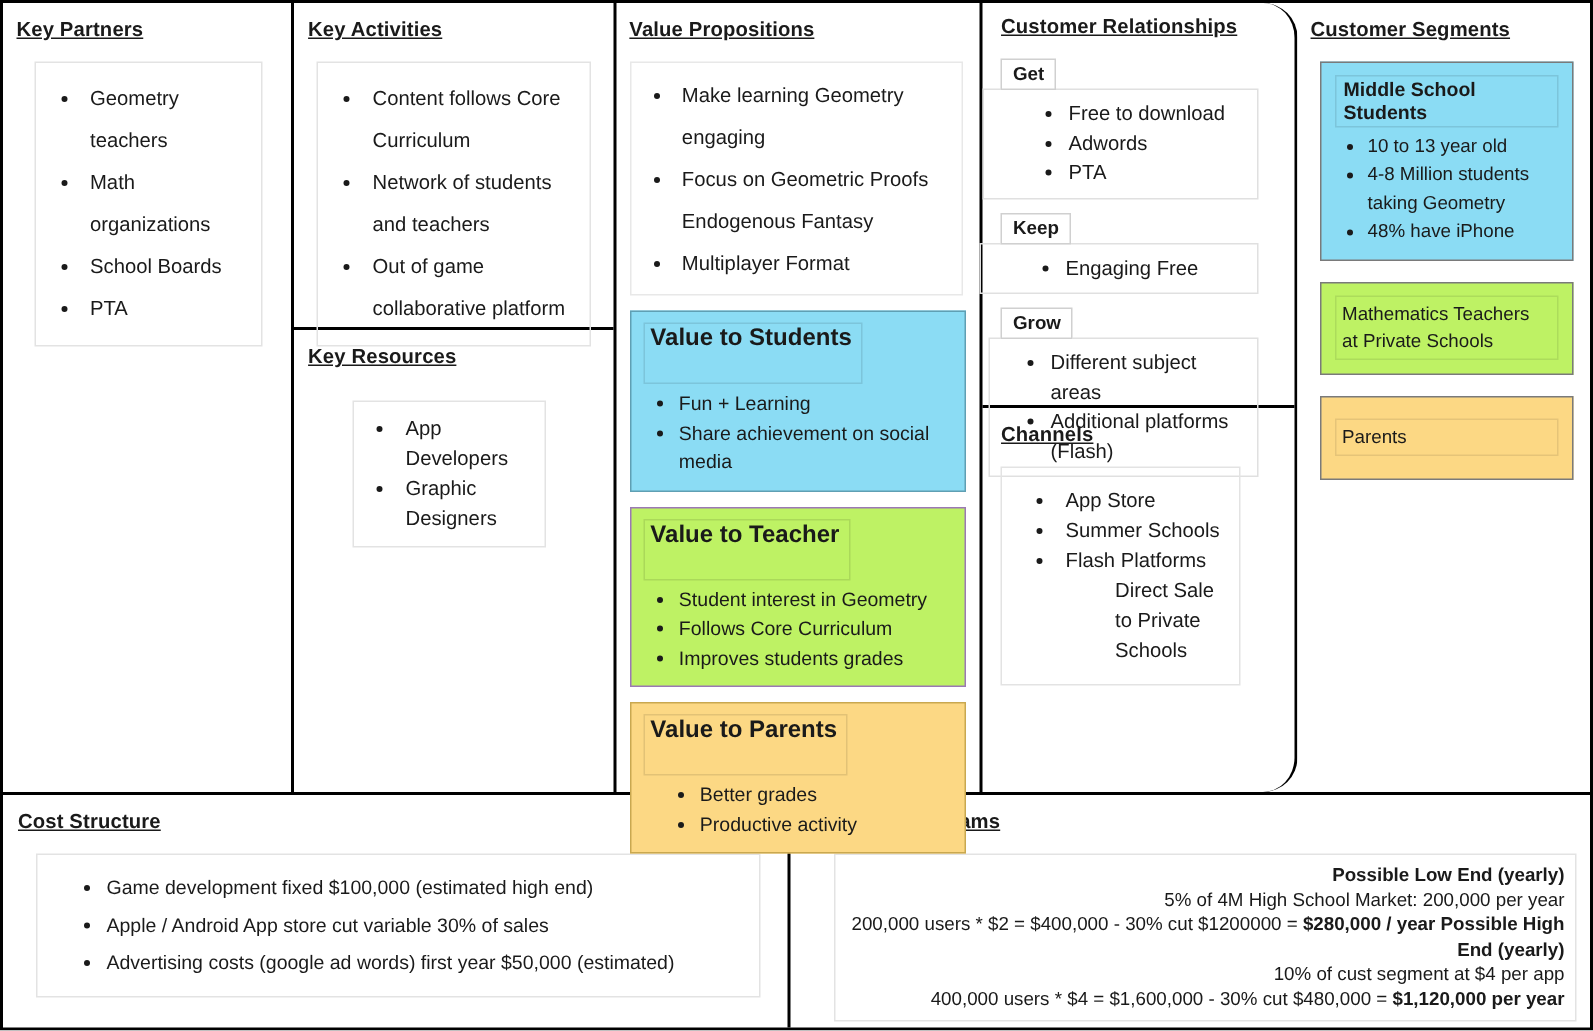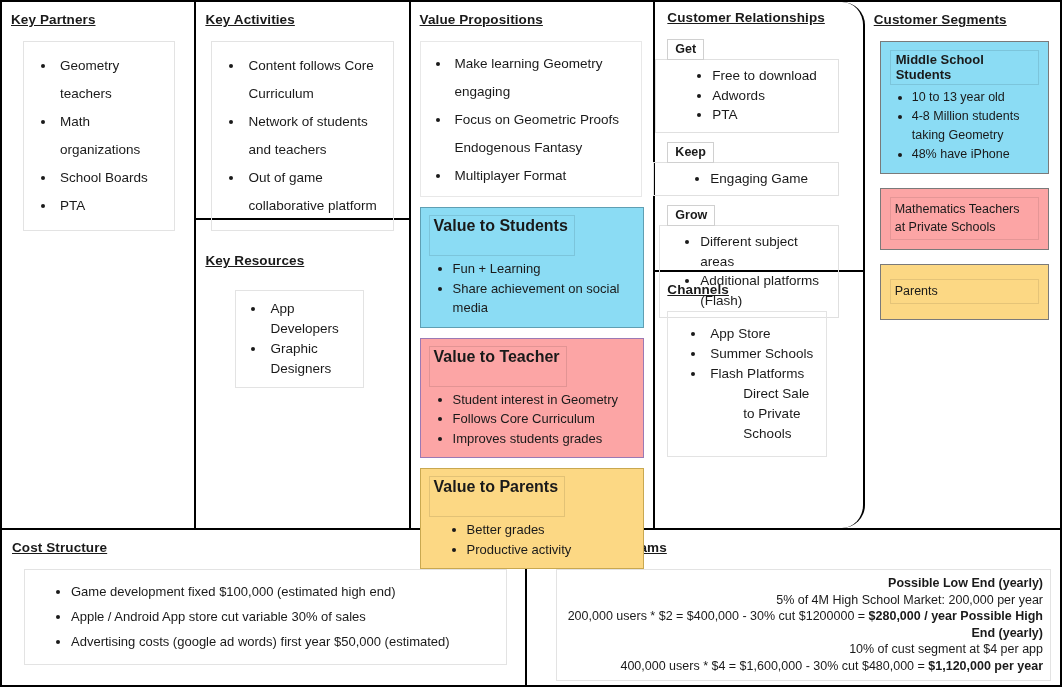--- a/index.html
+++ b/index.html
@@ -40,21 +40,21 @@
   .col-activities   { width: 221px; padding: 0; display:flex; flex-direction:column; }
   .col-value        { width: 252px; }
   .col-relations    { width: 216px; padding: 0; display:flex; flex-direction:column;border-radius:23px; }
   .col-segments     { width: 201px; }
 
   .subcell {
     padding: 10px 9px 0 9px;
     position: relative;
   }
   .subcell-top   { height: 218px; border-bottom: 2px solid #000; }
-  .subcell-bot   { height: 201px; margin-top: 23px; }
+  .subcell-bot   { height: 201px; }
 
   .subcell-rel-top { height: 270px; border-bottom: 2px solid #000; padding: 8px 0 0 0;}
   .subcell-rel-bot { height: 304px; padding: 10px 12px 0 12px; }
 
   
   h2.block-title {
     font-size: 13.5px;
     font-weight: bold;
     text-decoration: underline;
     margin: 0 0 14px 0;
@@ -110,21 +110,21 @@
     margin: 0;
     padding-left: 24px;
     list-style-type: disc;
   }
   .vcard ul li {
     font-size: 13px;
     line-height: 19.5px;
   }
 
   .c-blue   { background: #8BDCF4; border-color:#5f9fb3; }
-  .c-purple { background: #fca5a5; border-color:#9b79b4; }
+  .c-purple { background: #bef264; border-color:#9b79b4; }
   .c-amber  { background: #FCD884; border-color:#c9a850; }
 
   
   .gkg-label {
     display: inline-block;
     font-size: 12.5px;
     font-weight: bold;
     border: 1px solid #d0d0d0;
     padding: 2px 7px 3px 7px;
     margin-left: 12px;
@@ -290,21 +290,21 @@
             <li>Free to download</li>
             <li>Adwords</li>
             <li>PTA</li>
           </ul>
         </div>
 
         <div class="gkg-spacer"></div>
         <span class="gkg-label">Keep</span>
         <div class="gkg-box wide" style="margin-left:-2px;">
           <ul>
-            <li>Engaging Game</li>
+            <li>Engaging Free</li>
           </ul>
         </div>
 
         <div class="gkg-spacer"></div>
         <span class="gkg-label">Grow</span>
         <div class="gkg-box wide indent-sm" style="margin-left:4px;">
           <ul>
             <li>Different subject areas</li>
             <li>Additional platforms (Flash)</li>
           </ul>

